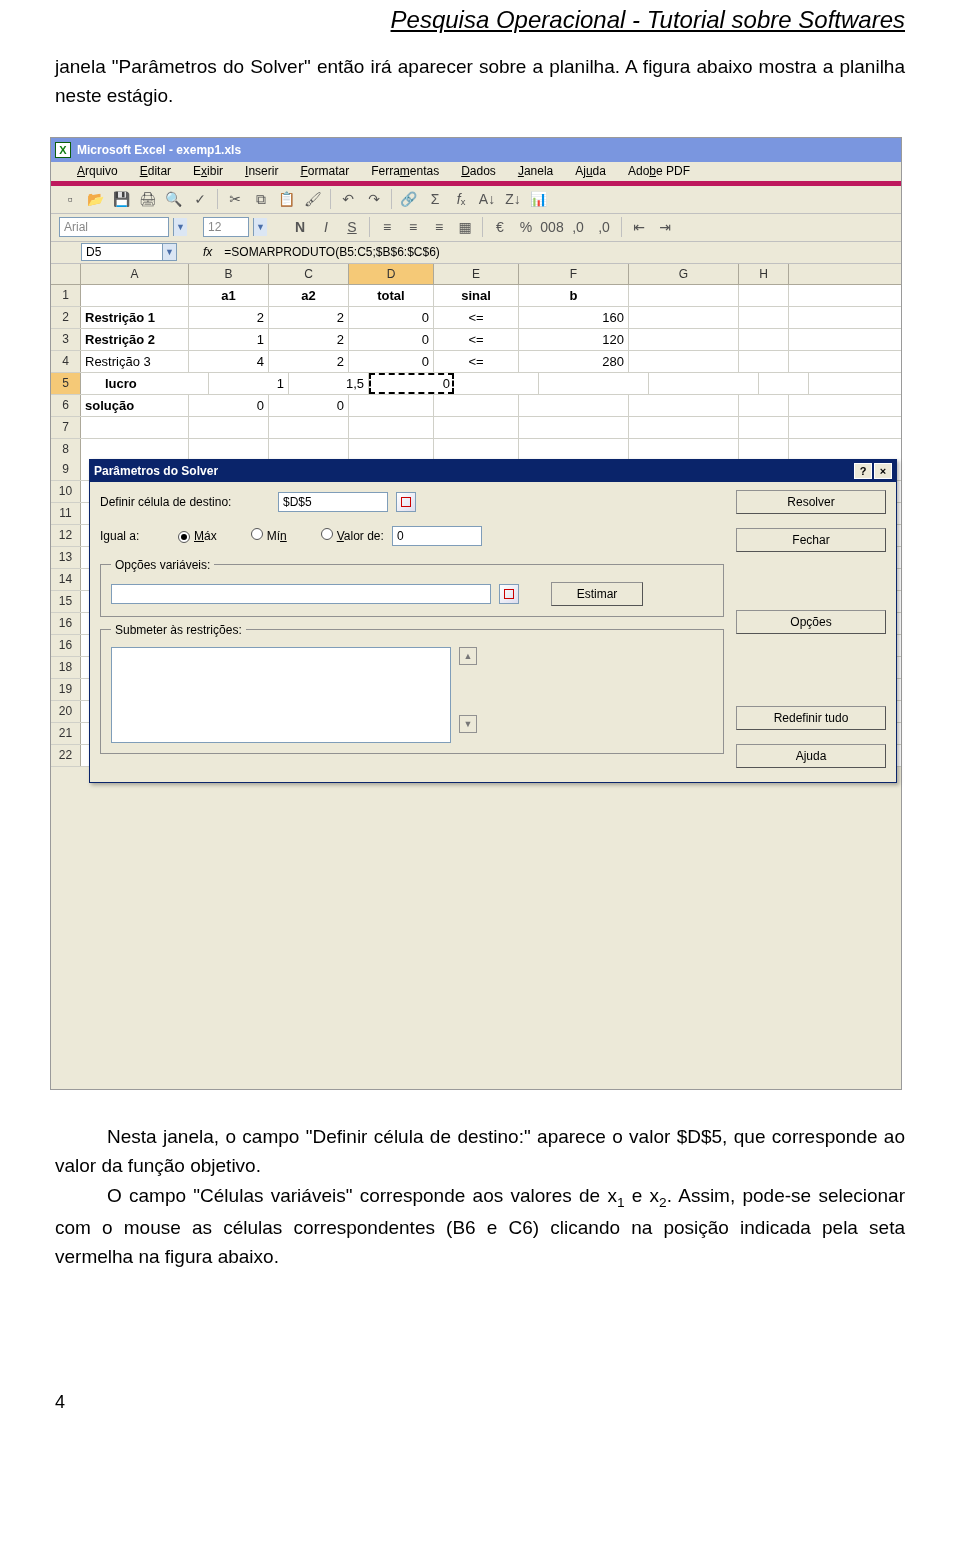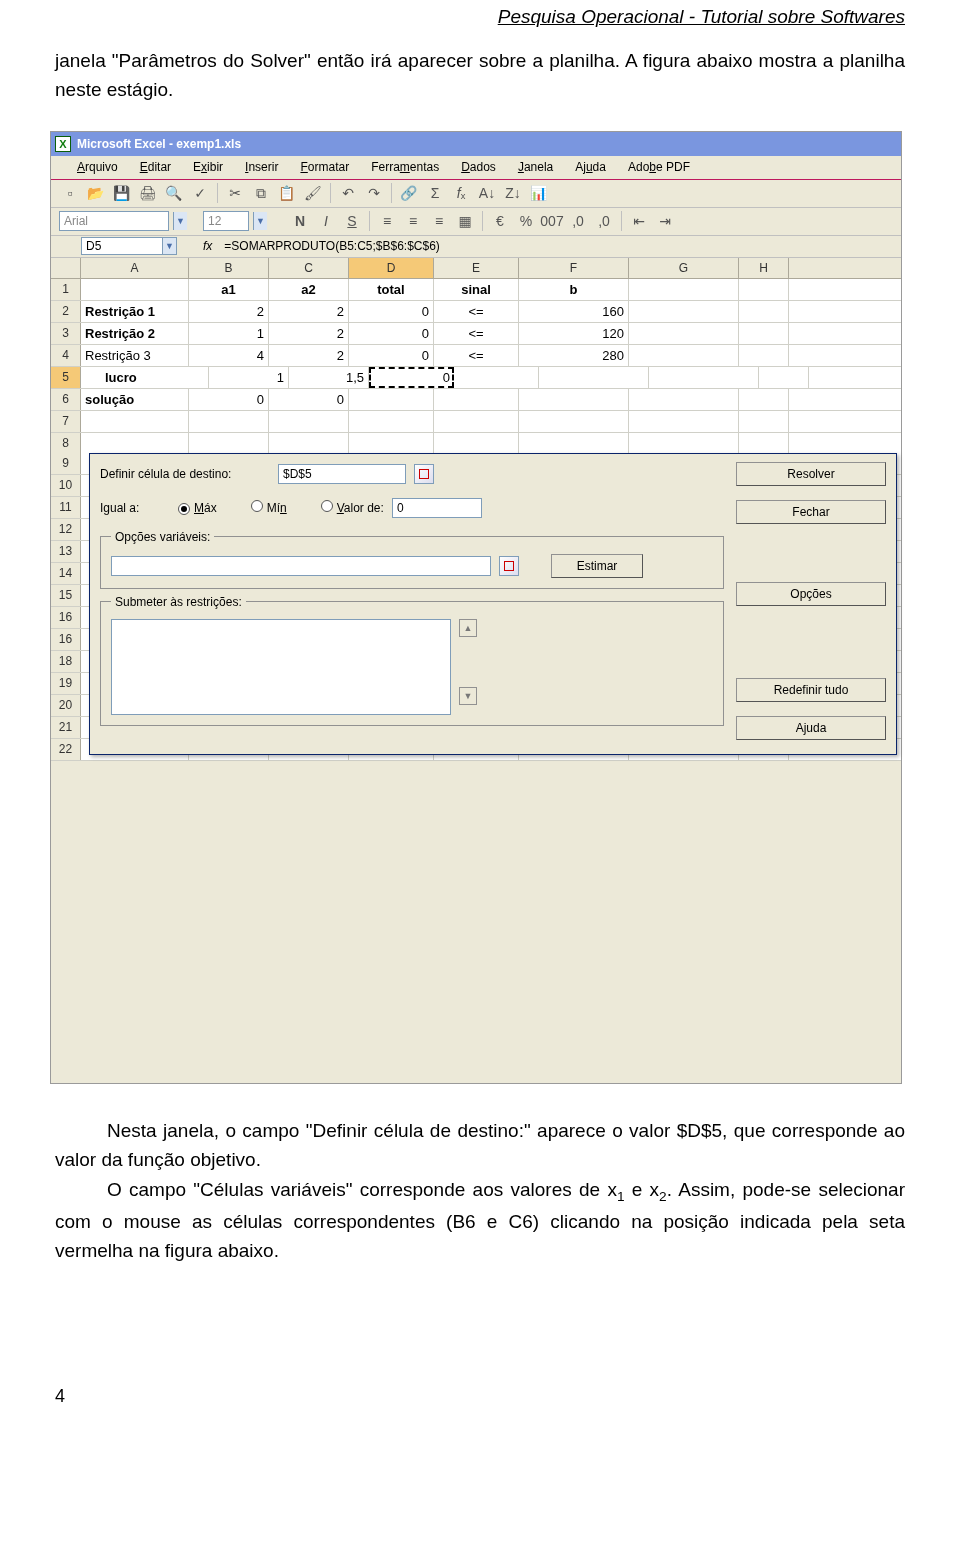--- a/index.html
+++ b/index.html
@@ -7,21 +7,21 @@
     width: 960px;
     background: #fff;
     font-family: Verdana, Arial, sans-serif;
     color: #000;
     padding: 0 55px 30px 55px;
   }
   .doc-header {
     font-style: italic;
     text-align: right;
     text-decoration: underline;
-    font-size: 19px;
+    font-size: 24px;
     margin: 6px 0 18px 0;
     font-family: Verdana, sans-serif;
   }
   .body-text {
     font-size: 19px;
     line-height: 1.55;
     text-align: justify;
     font-family: Verdana, sans-serif;
   }
   .body-text.indent { text-indent: 52px; }
@@ -60,21 +60,21 @@
 
   
   .menubar {
     background: #ece9d8;
     height: 24px;
     display: flex;
     align-items: center;
     padding-left: 26px;
     gap: 22px;
     color: #000;
-    border-bottom: 1px solid #be185d;
+    border-bottom: 5px solid #be185d;
   }
   .menubar span u { text-decoration: underline; }
 
   
   .toolbar {
     background: #ece9d8;
     height: 28px;
     display: flex;
     align-items: center;
     padding-left: 8px;
@@ -311,21 +311,21 @@
         <u>S</u>
       </span>
     <span class="tb-sep"></span>
     <span class="tb-btn">≡</span>
     <span class="tb-btn">≡</span>
     <span class="tb-btn">≡</span>
     <span class="tb-btn">▦</span>
     <span class="tb-sep"></span>
     <span class="tb-btn">€</span>
     <span class="tb-btn">%</span>
-    <span class="tb-btn">007</span>
+    <span class="tb-btn">008</span>
     <span class="tb-btn">,0</span>
     <span class="tb-btn">,0</span>
     <span class="tb-sep"></span>
     <span class="tb-btn">⇤</span>
     <span class="tb-btn">⇥</span>
   </div>
 
   <div class="formula-bar">
     <span class="namebox">
       <span>D5</span>
@@ -590,25 +590,32 @@
           <div class="cell cB"></div>
           <div class="cell cC"></div>
           <div class="cell cD"></div>
           <div class="cell cE"></div>
           <div class="cell cF"></div>
           <div class="cell cG"></div>
           <div class="cell cH"></div>
         </div>
       </div>
     <div class="solver">
+      <div class="solver-title">
+        <span>Parâmetros do Solver</span>
+        <span class="title-btns">
+          <span class="title-btn">?</span>
+          <span class="title-btn">×</span>
+        </span>
+      </div>
       <div class="solver-body">
         <div class="solver-left">
           <div class="dlg-row">
             <span style="width:170px">Definir célula de destino:</span>
-            <span class="dlg-input" style="width:128px">
+            <span class="dlg-input" style="width:110px">
               <span>$D$5</span>
             </span>
             <span class="ref-picker"></span>
           </div>
           <div class="dlg-row">
             <span style="width:70px">Igual a:</span>
             <span><span class="radio checked"></span><u>M</u>áx</span>
             <span style="width:18px"></span>
             <span><span class="radio"></span>Mí<u>n</u></span>
             <span style="width:18px"></span>

